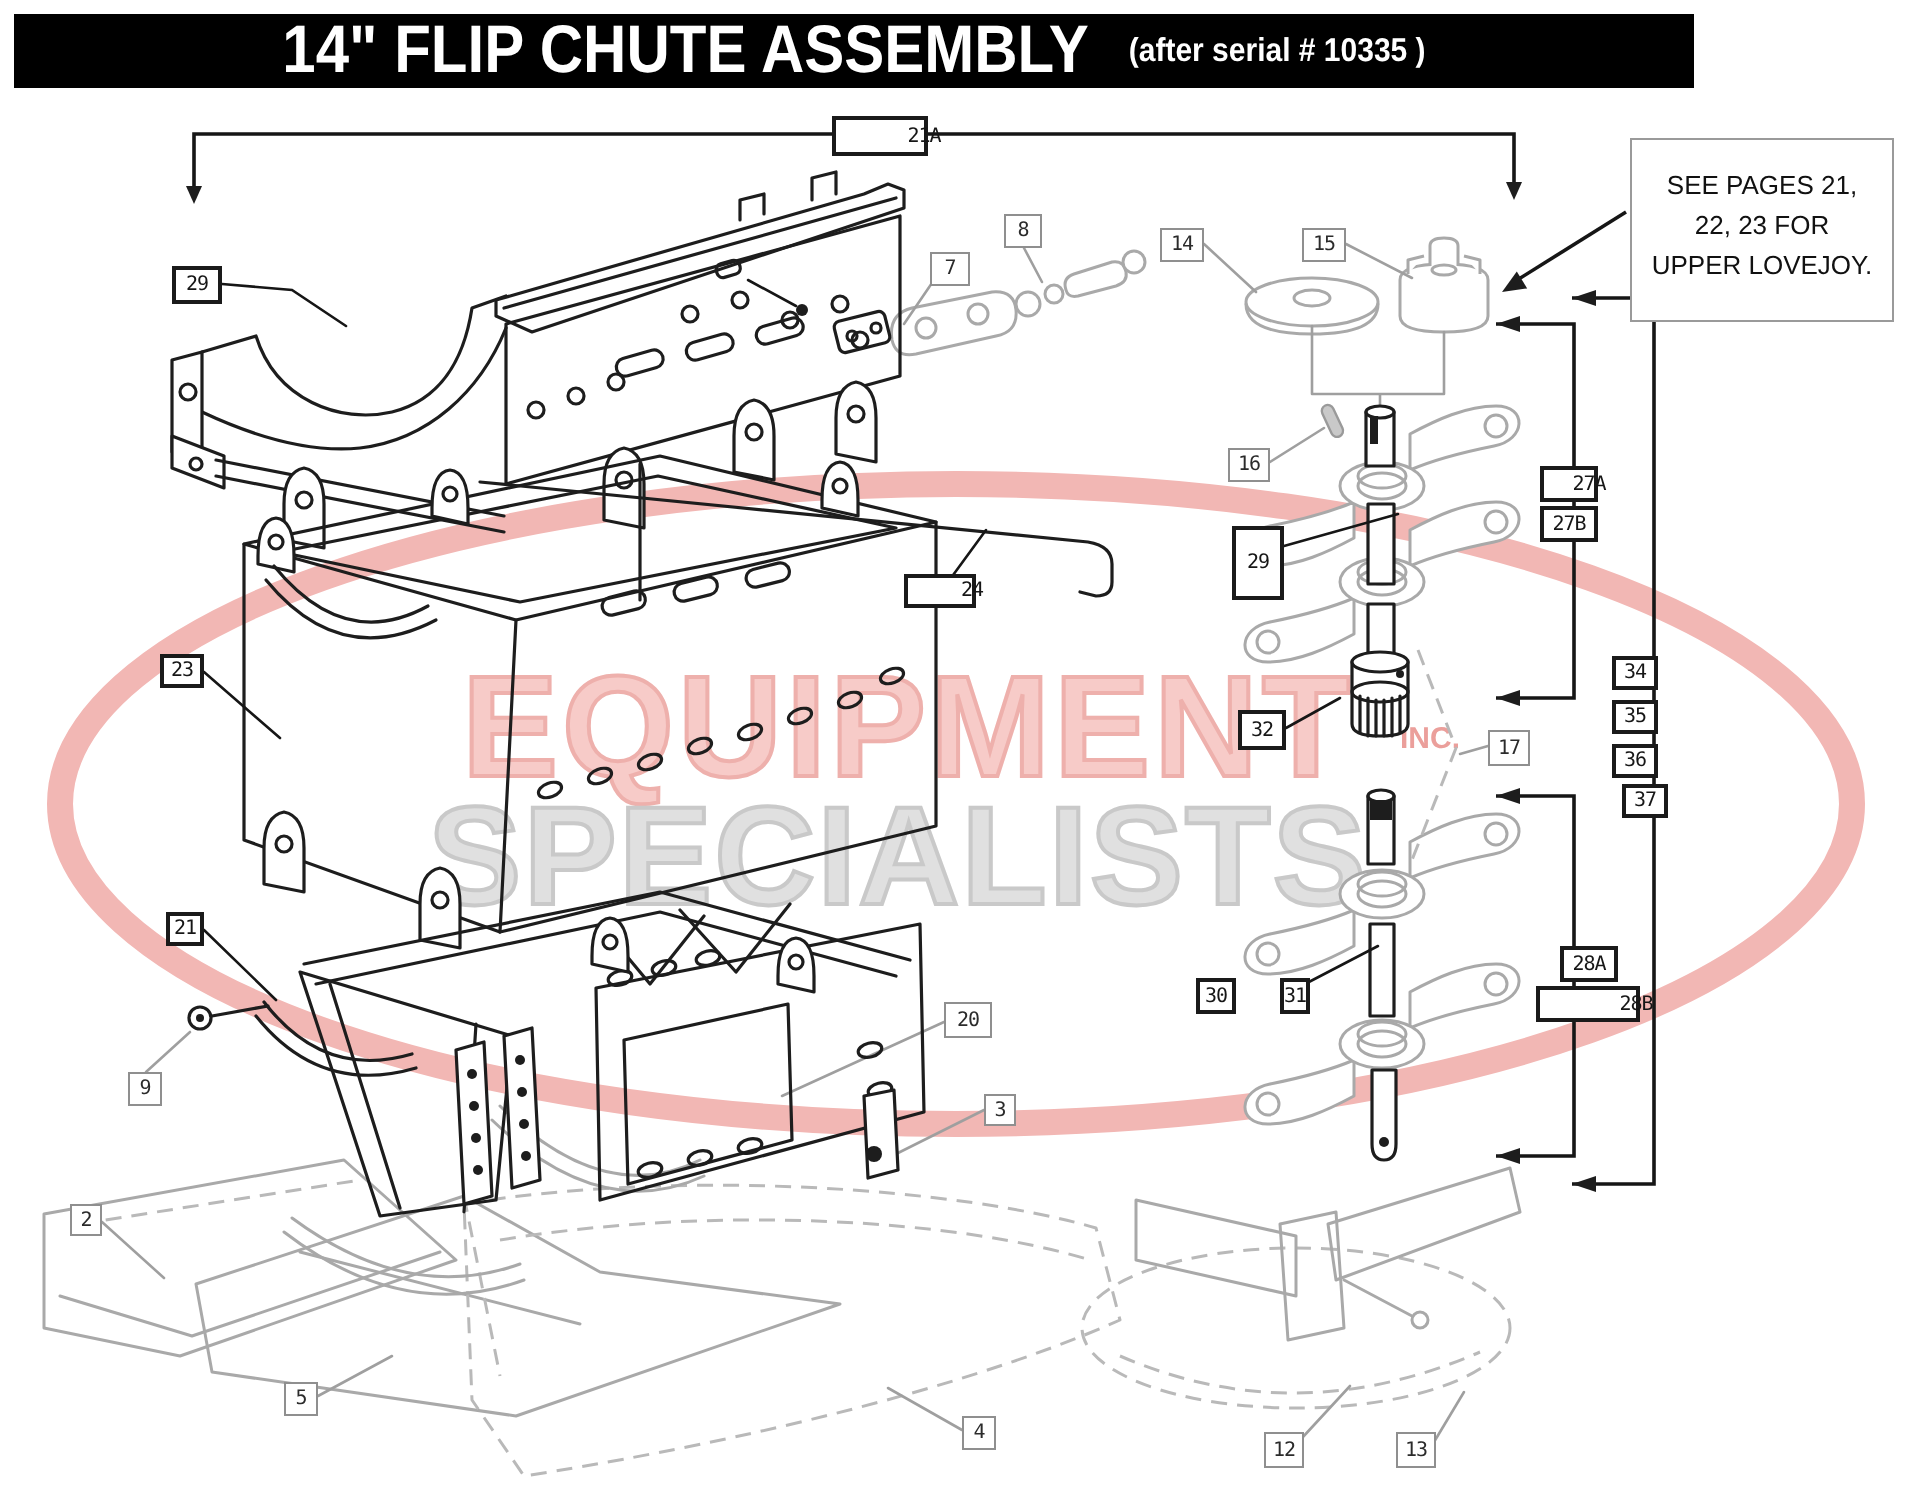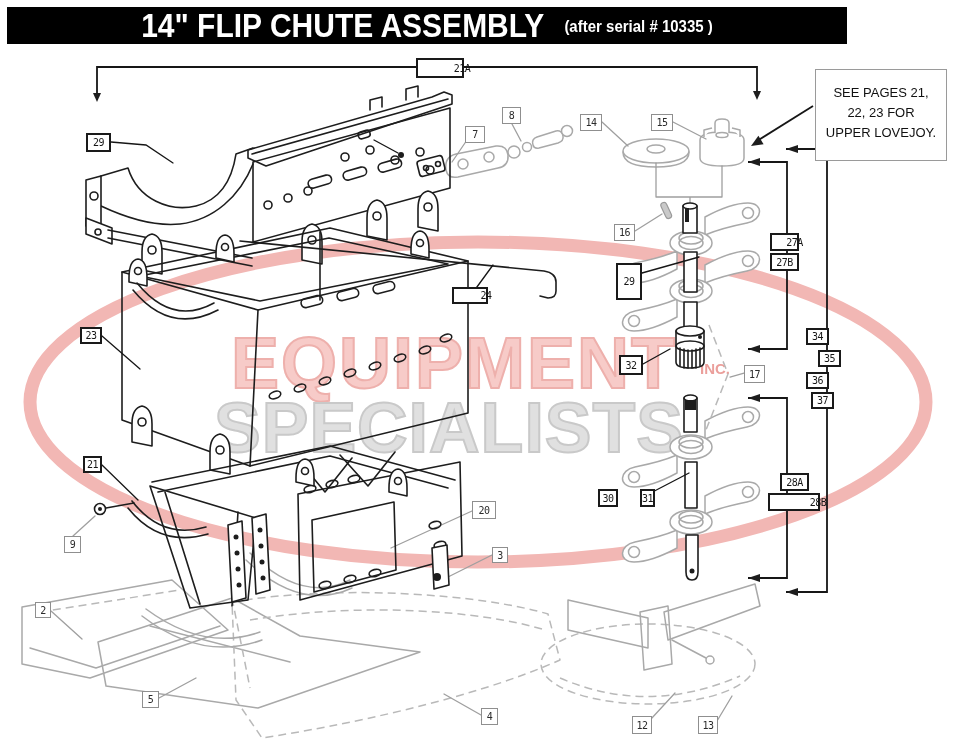--- a/index.html
+++ b/index.html
@@ -346,21 +346,21 @@
       <div class="callout gray" style="left: 502px; top: 107px; width: 19px; height: 17px;">8</div>
       <div class="callout gray" style="left: 580px; top: 114px; width: 22px; height: 17px;">14</div>
       <div class="callout gray" style="left: 651px; top: 114px; width: 22px; height: 17px;">15</div>
       <div class="callout gray" style="left: 614px; top: 224px; width: 21px; height: 17px;">16</div>
       <div class="callout black" style="left: 616px; top: 263px; width: 26px; height: 37px;">29</div>
       <div class="callout black" style="left: 770px; top: 233px; width: 29px; height: 18px; padding-left: 20px;">27A</div>
       <div class="callout black" style="left: 770px; top: 253px; width: 29px; height: 18px;">27B</div>
       <div class="callout black" style="left: 619px; top: 355px; width: 24px; height: 20px;">32</div>
       <div class="callout gray" style="left: 744px; top: 365px; width: 21px; height: 18px;">17</div>
       <div class="callout black" style="left: 806px; top: 328px; width: 23px; height: 17px;">34</div>
-      <div class="callout black" style="left: 806px; top: 350px; width: 23px; height: 17px; margin-left: 12px;">35</div>
+      <div class="callout black" style="left: 806px; top: 350px; width: 23px; height: 17px;">35</div>
       <div class="callout black" style="left: 806px; top: 372px; width: 23px; height: 17px;">36</div>
       <div class="callout black" style="left: 811px; top: 392px; width: 23px; height: 17px;">37</div>
       <div class="callout black" style="left: 768px; top: 473px; width: 29px; height: 18px; margin-left: 12px;">28A</div>
       <div class="callout black" style="left: 768px; top: 493px; width: 29px; height: 18px; padding-left: 48px;">28B</div>
       <div class="callout black" style="left: 598px; top: 489px; width: 20px; height: 18px;">30</div>
       <div class="callout black" style="left: 640px; top: 489px; width: 15px; height: 18px;">31</div>
       <div class="callout black" style="left: 80px; top: 327px; width: 22px; height: 17px;">23</div>
       <div class="callout black" style="left: 452px; top: 287px; width: 22px; height: 17px; padding-left: 32px;">24</div>
       <div class="callout black" style="left: 83px; top: 456px; width: 19px; height: 17px;">21</div>
       <div class="callout gray" style="left: 64px; top: 536px; width: 17px; height: 17px;">9</div>

